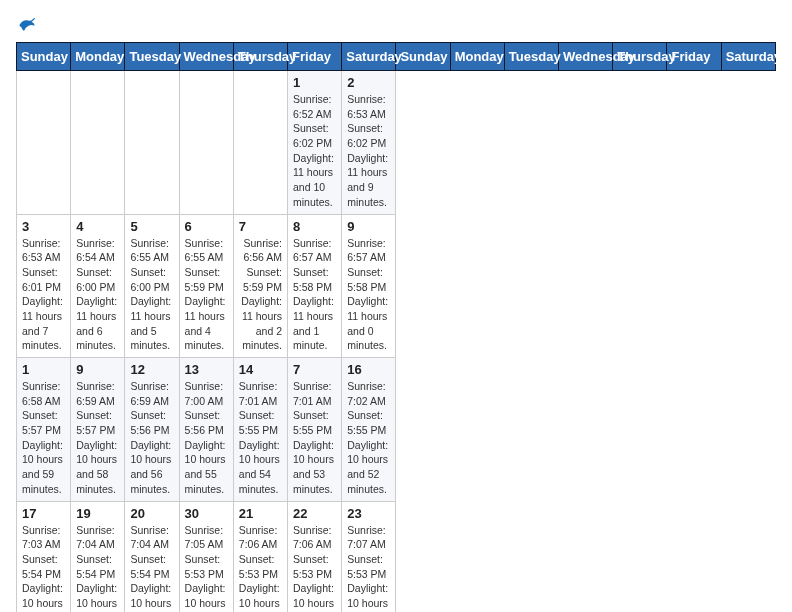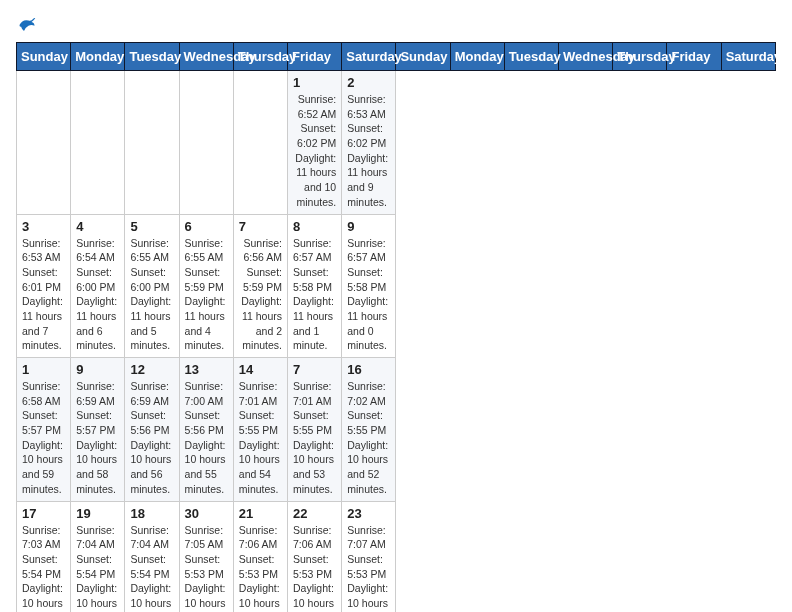--- a/index.html
+++ b/index.html
@@ -130,21 +130,21 @@
   </thead>
   <tbody id="calendar-body">
   <tr>
         <td class="empty-cell"></td>
         <td class="empty-cell"></td>
         <td class="empty-cell"></td>
         <td class="empty-cell"></td>
         <td class="empty-cell"></td>
         <td>
           <span class="day-num">1</span>
-          <div class="day-info" style="white-space: pre-line; text-align: right;">Sunrise: 6:52 AM
+          <div class="day-info" style="white-space: pre-line;">Sunrise: 6:52 AM
 Sunset: 6:02 PM
 Daylight: 11 hours and 10 minutes.</div>
         </td>
         <td>
           <span class="day-num">2</span>
           <div class="day-info" style="white-space: pre-line;">Sunrise: 6:53 AM
 Sunset: 6:02 PM
 Daylight: 11 hours and 9 minutes.</div>
         </td>
       </tr>
@@ -243,21 +243,21 @@
 Sunset: 5:54 PM
 Daylight: 10 hours and 51 minutes.</div>
         </td>
         <td>
           <span class="day-num">19</span>
           <div class="day-info" style="white-space: pre-line;">Sunrise: 7:04 AM
 Sunset: 5:54 PM
 Daylight: 10 hours and 50 minutes.</div>
         </td>
         <td>
-          <span class="day-num">18</span>
+          <span class="day-num">20</span>
           <div class="day-info" style="white-space: pre-line;">Sunrise: 7:04 AM
 Sunset: 5:54 PM
 Daylight: 10 hours and 49 minutes.</div>
         </td>
         <td>
           <span class="day-num">30</span>
           <div class="day-info" style="white-space: pre-line;">Sunrise: 7:05 AM
 Sunset: 5:53 PM
 Daylight: 10 hours and 48 minutes.</div>
         </td>

